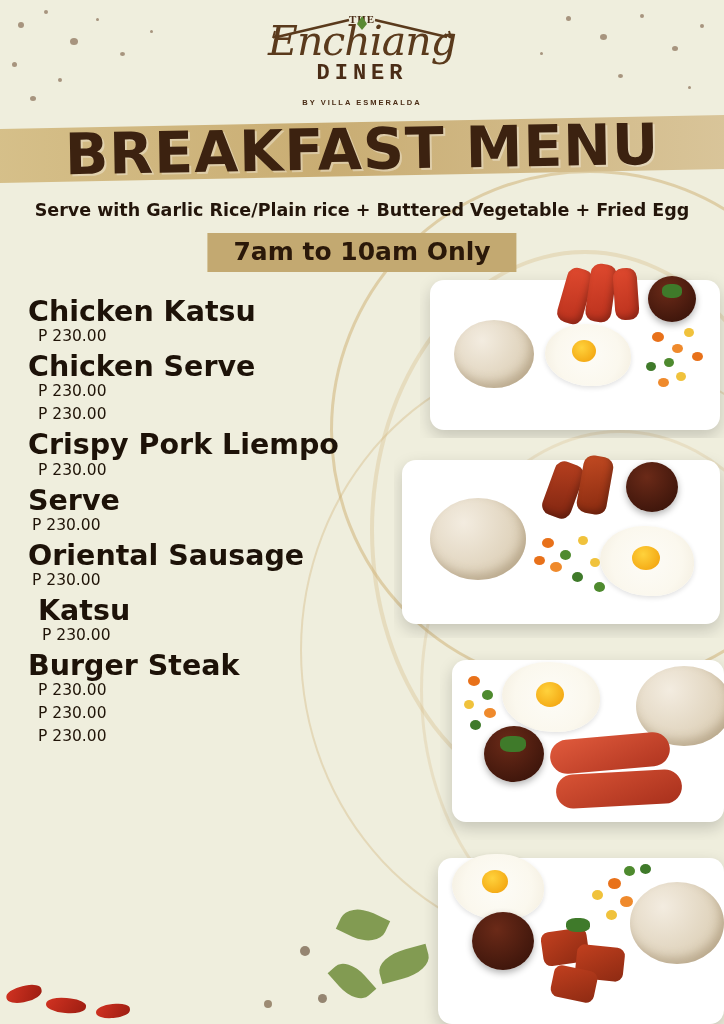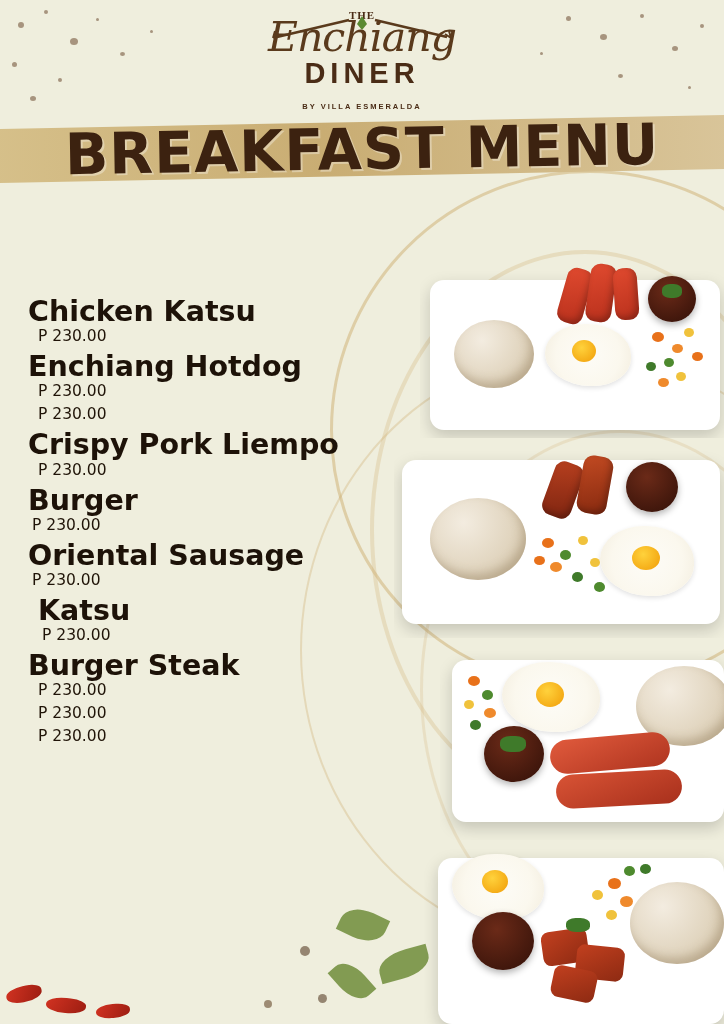--- a/index.html
+++ b/index.html
@@ -57,22 +57,22 @@
   .logo-main {
     font-family: "DejaVu Serif", serif;
     font-style: italic;
     font-size: 41px;
     color: #5a3a1c;
     letter-spacing: -1px;
     line-height: 1;
     position: relative;
   }
   .logo-diner {
-    font-family: Liberation Sans, sans-serif;
-    font-size: 29px;
+    font-family: Liberation Mono, monospace;
+    font-size: 22px;
     letter-spacing: 5px;
     color: #4a2c16;
     font-weight: bold;
     line-height: 1.1;
   }
   .logo-sub {
     font-size: 7.5px;
     letter-spacing: 2px;
     color: #4a2c16;
     font-weight: bold;
@@ -266,20 +266,22 @@
     </svg>
     <div class="logo-the">THE</div>
     <div class="logo-main">Enchiang</div>
     <div class="logo-diner">DINER</div>
     <div class="logo-sub">BY VILLA ESMERALDA</div>
   </div>
 
   <div class="banner"></div>
   <div class="title">BREAKFAST MENU</div>
 
+  <div class="serve-line">Serve with Garlic Rice/Plain rice + Buttered Vegetable + Fried Egg</div>
+  <div class="time-pill">7am to 10am Only</div>
 
   <div class="photo" style="left:420px;top:262px;width:304px;height:176px;">
     <div class="plate" style="left:10px;top:18px;width:290px;height:150px;"></div>
     <div class="rice" style="left:34px;top:58px;width:80px;height:68px;"></div>
     <div class="egg" style="left:125px;top:62px;width:86px;height:62px;"></div>
     <div class="yolk" style="left:152px;top:78px;width:24px;height:22px;"></div>
     <div class="sausage" style="left:142px;top:6px;width:26px;height:56px;transform:rotate(16deg);"></div>
     <div class="sausage" style="left:168px;top:2px;width:26px;height:58px;transform:rotate(8deg);"></div>
     <div class="sausage" style="left:194px;top:6px;width:24px;height:52px;transform:rotate(-4deg);"></div>
     <div class="bowl" style="left:228px;top:14px;width:48px;height:46px;"></div>
@@ -357,35 +359,35 @@
   <div class="speckle" style="left:264px;top:1000px;width:8px;height:8px;background:#5a3a1c;"></div>
 
   <div class="menu">
 
     <div class="menu-item">
       <div class="menu-name">Chicken Katsu</div>
       <div class="menu-price indent-2">P 230.00</div>
     </div>
 
     <div class="menu-item">
-      <div class="menu-name">Enchiang Hotdog</div>
+      <div class="menu-name">Chicken Serve</div>
       <div class="menu-price indent-2">P 230.00</div>
     </div>
 
     <div class="menu-item">
       <div class="menu-price indent-2">P 230.00</div>
     </div>
 
     <div class="menu-item">
       <div class="menu-name">Crispy Pork Liempo</div>
       <div class="menu-price indent-2">P 230.00</div>
     </div>
 
     <div class="menu-item">
-      <div class="menu-name">Burger</div>
+      <div class="menu-name">Serve</div>
       <div class="menu-price">P 230.00</div>
     </div>
 
     <div class="menu-item">
       <div class="menu-name">Oriental Sausage</div>
       <div class="menu-price">P 230.00</div>
     </div>
 
     <div class="menu-item">
       <div class="menu-name indent-1">Katsu</div>

